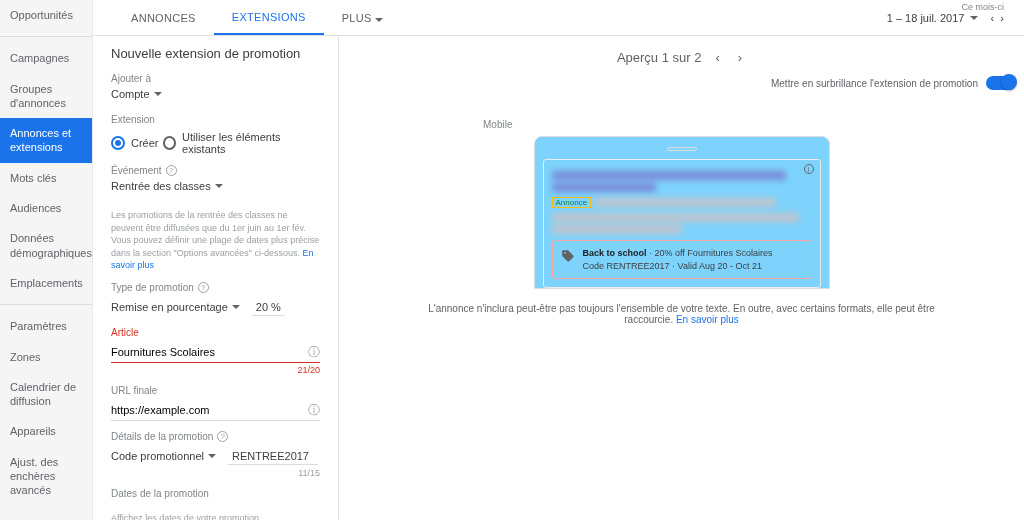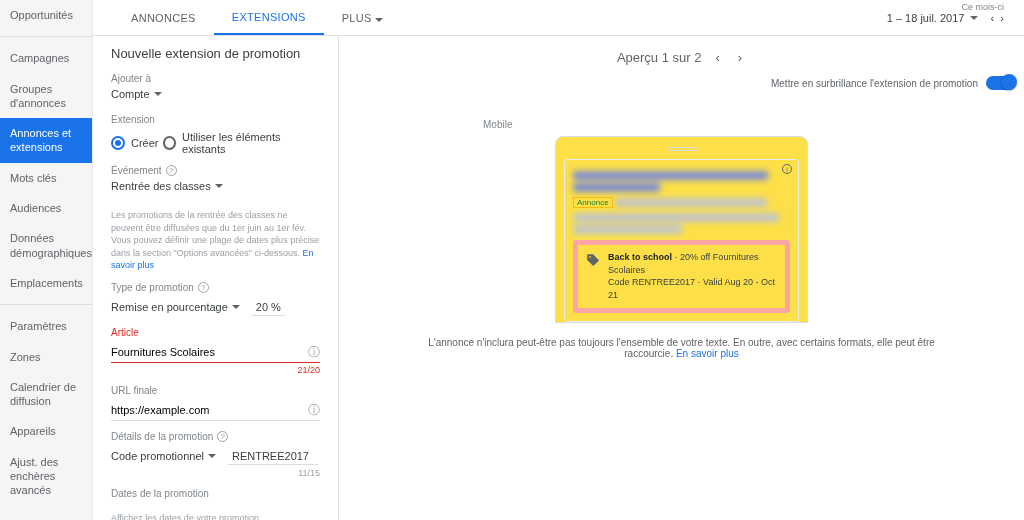--- a/index.html
+++ b/index.html
@@ -39,28 +39,28 @@
 .counter.gray{color:#9aa0a6}
 .date-cols{display:flex;gap:20px;margin-top:8px}
 .date-col{flex:1}
 .preview-panel{flex:1;padding:10px 24px;overflow:auto;position:relative}
 .preview-header{display:flex;justify-content:center;align-items:center;gap:10px;font-size:13px;color:#5f6368}
 .preview-nav{cursor:pointer;color:#5f6368;padding:4px}
 .highlight-row{position:absolute;right:8px;top:40px;display:flex;align-items:center;gap:8px;font-size:10px;color:#5f6368}
 .toggle{width:30px;height:14px;background:#1a73e8;border-radius:7px;position:relative}
 .toggle::after{content:"";position:absolute;right:-1px;top:-2px;width:16px;height:16px;background:#1a73e8;border-radius:50%;box-shadow:0 1px 2px rgba(0,0,0,.3)}
 .device-label{font-size:10px;color:#80868b;margin:50px 0 6px 120px}
-.phone-frame{width:253px;margin:4px auto;border:1px solid #dadce0;border-radius:8px 8px 0 0;padding:10px 8px 0;background:#fde047}
+.phone-frame{width:296px;margin:4px auto;border:1px solid #dadce0;border-radius:8px 8px 0 0;padding:10px 8px 0;background:#7dd3fc}
 .phone-notch{width:30px;height:4px;border:1px solid #dadce0;border-radius:3px;margin:0 auto 8px}
 .ad-card{border:1px solid #e8eaed;border-radius:3px;padding:8px;font-size:10px;position:relative}
 .blurred{filter:blur(3px);color:#aab}
 .blur-line{height:9px;background:#c0c4cc;margin:3px 0;border-radius:2px}
 .blur-line.blue{background:#7b8bd8}
 .ad-badge{display:inline-block;border:1px solid #fbbc04;color:#188038;padding:0 3px;font-size:8px;margin:2px 0;filter:none}
-.promo-box{border:5px solid #fca5a5;border-radius:3px;padding:6px 8px;margin-top:6px;display:flex;gap:8px;align-items:flex-start}
+.promo-box{border:1px solid #fca5a5;border-radius:3px;padding:6px 8px;margin-top:6px;display:flex;gap:8px;align-items:flex-start}
 .tag-icon{width:14px;height:14px;margin-top:2px;flex-shrink:0}
 .promo-text{font-size:9px;line-height:1.4;color:#3c4043}
 .promo-text b{color:#202124}
 .info-dot{position:absolute;top:4px;right:6px;width:10px;height:10px;border:1px solid #5f6368;border-radius:50%;font-size:7px;text-align:center;line-height:9px;color:#5f6368}
 .disclaimer{text-align:center;font-size:10px;color:#5f6368;margin:14px auto 0;max-width:520px}
 .disclaimer a{color:#1a73e8;text-decoration:none}
 .help-circ{width:11px;height:11px;border:1px solid #9aa0a6;border-radius:50%;font-size:8px;text-align:center;line-height:10px;color:#9aa0a6;display:inline-block}
 </style>
 </head>
 <body>

